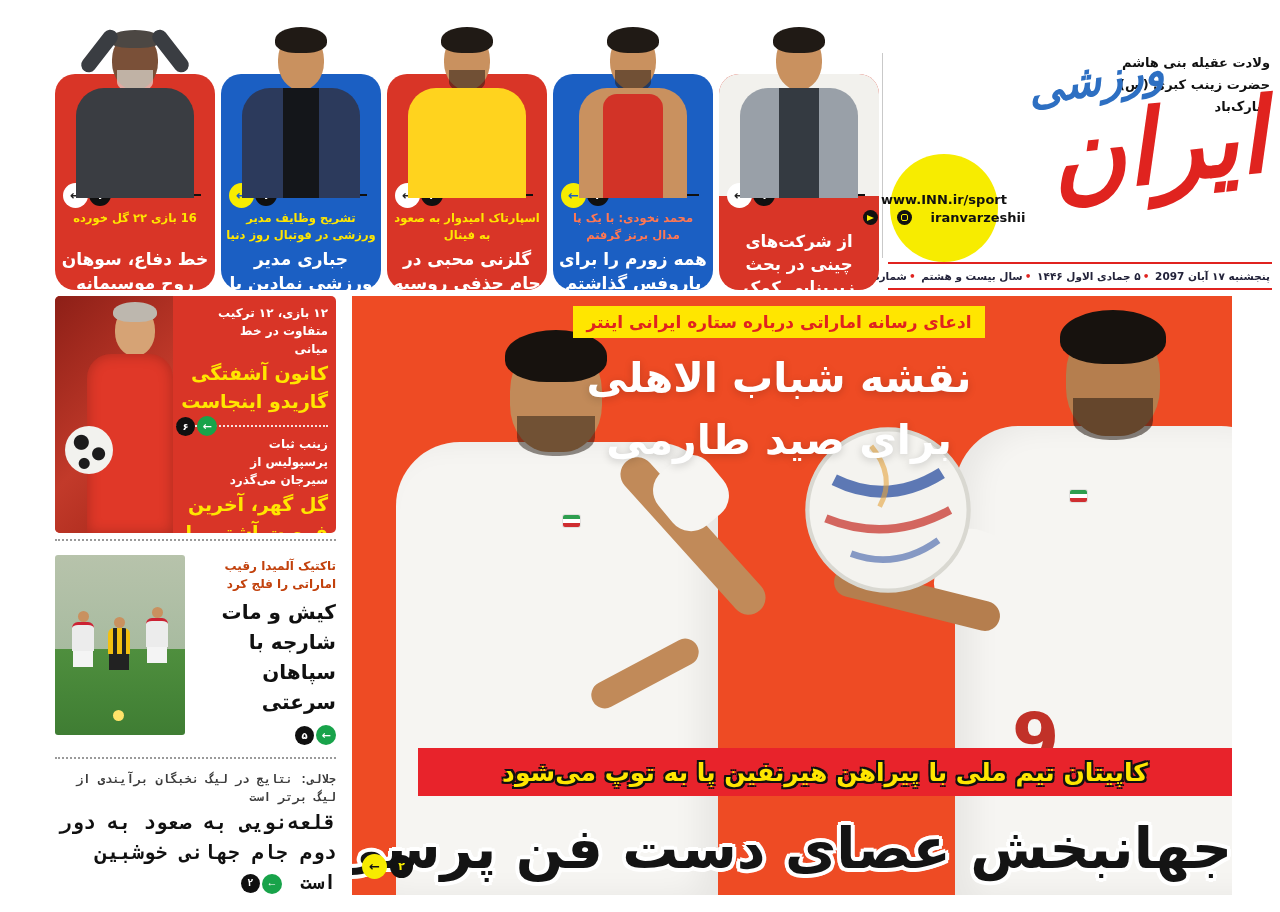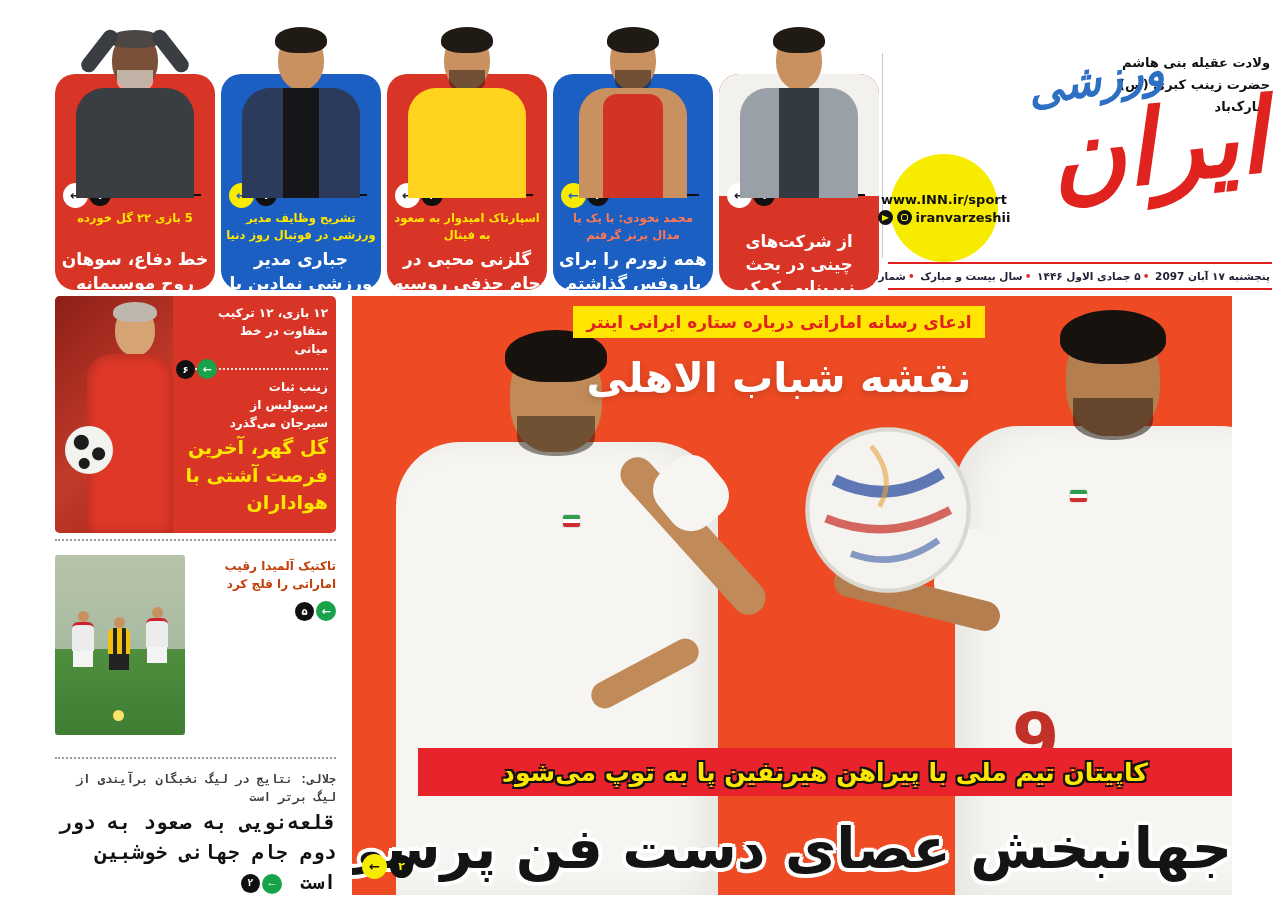--- a/index.html
+++ b/index.html
@@ -11,21 +11,21 @@
   .greeting{position:absolute;top:24px;right:2px;width:185px;text-align:right;direction:rtl;
             font-size:13px;font-weight:bold;color:#111;line-height:1.7;}
   .logo-sub{position:absolute;top:26px;right:108px;font-size:44px;color:#2d6fc2;font-weight:bold;
             font-style:italic;transform:rotate(-9deg);direction:rtl;}
   .logo-main{position:absolute;top:68px;right:6px;font-size:102px;color:#e0231f;font-weight:bold;
              font-style:italic;transform:rotate(-6deg);line-height:1;direction:rtl;}
   .badge-circle{position:absolute;left:2px;top:126px;width:108px;height:108px;border-radius:50%;
                 background:#f7ec00;display:flex;flex-direction:column;align-items:center;
                 justify-content:center;z-index:3;}
   .badge-circle .site{font-size:13px;font-weight:bold;color:#111;}
-  .badge-circle .social{display:flex;align-items:center;gap:4px;margin-top:3px;}
+  .badge-circle .social{display:flex;align-items:center;gap:19px;margin-top:3px;}
   .badge-circle .handle{font-size:13px;font-weight:bold;color:#111;}
   .mini-icon{width:15px;height:15px;border-radius:50%;background:#111;position:relative;display:inline-block;}
   .mini-icon.telegram::after{content:"";position:absolute;left:4px;top:5px;width:0;height:0;
        border-top:3px solid transparent;border-bottom:3px solid transparent;border-left:7px solid #f7ec00;}
   .mini-icon.instagram::after{content:"";position:absolute;left:4px;top:4px;width:5px;height:5px;
        border:1.5px solid #f7ec00;border-radius:2px;}
   .date-bar{position:absolute;left:0;right:0;bottom:0;border-top:2px solid #e0231f;
             border-bottom:2px solid #e0231f;padding:6px 2px;font-size:10.5px;font-weight:bold;
             color:#23233a;direction:rtl;display:flex;justify-content:space-between;white-space:nowrap;}
   .date-seg:not(:last-child)::after{content:" •";color:#e0231f;margin:0 2px;}
@@ -205,21 +205,21 @@
       <span class="site">www.INN.ir/sport</span>
       <span class="social">
         <span class="mini-icon telegram"></span>
         <span class="mini-icon instagram"></span>
         <span class="handle">iranvarzeshii</span>
       </span>
     </div>
     <div class="date-bar">
       <span class="date-seg">پنجشنبه ۱۷ آبان 2097</span>
       <span class="date-seg">۵ جمادی الاول ۱۴۴۶</span>
-      <span class="date-seg">سال بیست و مبارک</span>
+      <span class="date-seg">سال بیست و هشتم</span>
       <span class="date-seg">شماره ۷۶۹۰</span>
       <span class="date-seg">قیمت: ۱۰۰۰۰ تومان</span>
     </div>
   </div>
 
   <div class="card c1 theme-red" style="left:719px">
     <div class="card-bg"></div>
     <div class="photo-bg"></div>
     <div class="fig suit">
       <div class="head">
@@ -292,36 +292,37 @@
         <div class="beard"></div>
       </div>
       <div class="arm l"></div>
       <div class="arm r"></div>
       <div class="torso"></div>
     </div>
     <div class="card-rule">
       <span class="arrow-circle">←</span>
       <span class="num-circle">۷</span>
     </div>
-    <div class="card-kicker">5 بازی ۲۲ گل خورده</div>
+    <div class="card-kicker">16 بازی ۲۲ گل خورده</div>
     <div class="card-headline">خط دفاع، سوهان روح موسیمانه</div>
   </div>
 
   <div class="leftcol">
 
     <div class="lc-a">
       <div class="coach-photo">
         <div class="head">
           <div class="hair"></div>
         </div>
         <div class="torso"></div>
         <div class="ball"></div>
       </div>
       <div class="txt">
         <div class="lc-kicker">۱۲ بازی، ۱۲ ترکیب متفاوت در خط میانی</div>
+        <div class="lc-head">کانون آشفتگی گاریدو اینجاست</div>
         <div class="lc-rule">
           <span class="gbadge">
             <span class="g-arrow">←</span>
             <span class="g-num">۶</span>
           </span>
         </div>
         <div class="lc-kicker">زینب ثبات پرسپولیس از سیرجان می‌گذرد</div>
         <div class="lc-head">گل گهر، آخرین فرصت آشتی با هواداران</div>
       </div>
     </div>
@@ -342,20 +343,21 @@
         </div>
         <div class="mini sharjah2">
           <div class="m-head"></div>
             <div class="m-shirt"></div>
             <div class="m-shorts"></div>
         </div>
         <div class="m-ball"></div>
       </div>
       <div class="txt">
         <div class="k">تاکتیک آلمیدا رقیب اماراتی را فلج کرد</div>
+        <div class="h">کیش و مات شارجه با سپاهان سرعتی</div>
         <span class="gbadge">
           <span class="g-arrow">←</span>
           <span class="g-num">۵</span>
         </span>
       </div>
     </div>
 
     <div class="dotdiv"></div>
 
     <div class="lc-item">
@@ -402,20 +404,21 @@
       <path d="M13 55 Q50 70 87 50" stroke="#c8372f" fill="none" stroke-width="5" opacity="0.75"></path>
       <path d="M28 76 Q55 86 80 68" stroke="#2b4fa0" fill="none" stroke-width="4" opacity="0.55"></path>
       <path d="M40 12 Q55 30 45 48" stroke="#e4a43c" fill="none" stroke-width="3" opacity="0.6"></path>
       <circle cx="50" cy="50" r="48" fill="none" stroke="#d9d8d1" stroke-width="2.5"></circle>
     </svg>
 
     <div class="overlay-head">
       <span class="kicker-strip">ادعای رسانه اماراتی درباره ستاره ایرانی اینتر</span>
       <div class="main-head">
         <div>نقشه شباب الاهلی</div>
+        <div>برای صید طارمی</div>
       </div>
     </div>
 
     <div class="bottom-strip">
       <span class="t">کاپیتان تیم ملی با پیراهن هیرنفین پا به توپ می‌شود</span>
     </div>
     <div class="bottom-head">جهانبخش عصای دست فن پرسی شد</div>
 
     <div class="photo-badge">
       <span class="y-arrow">←</span>

